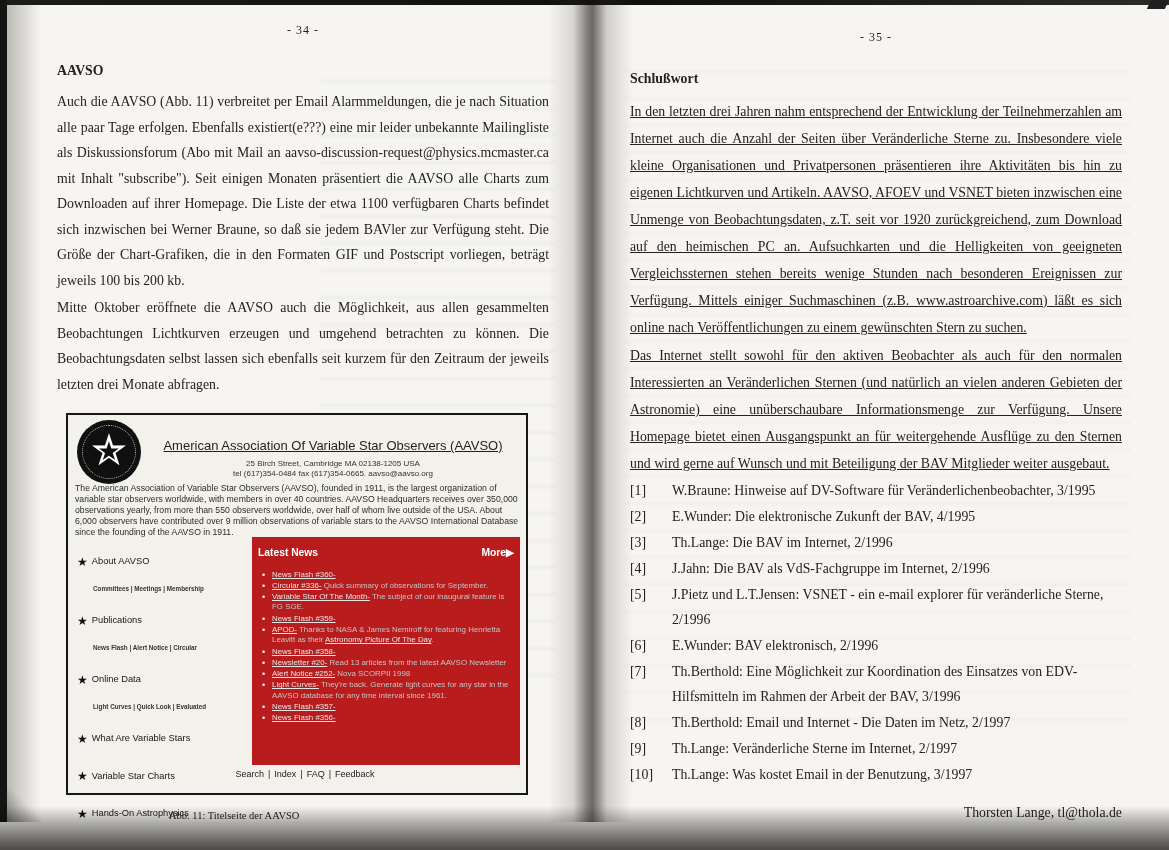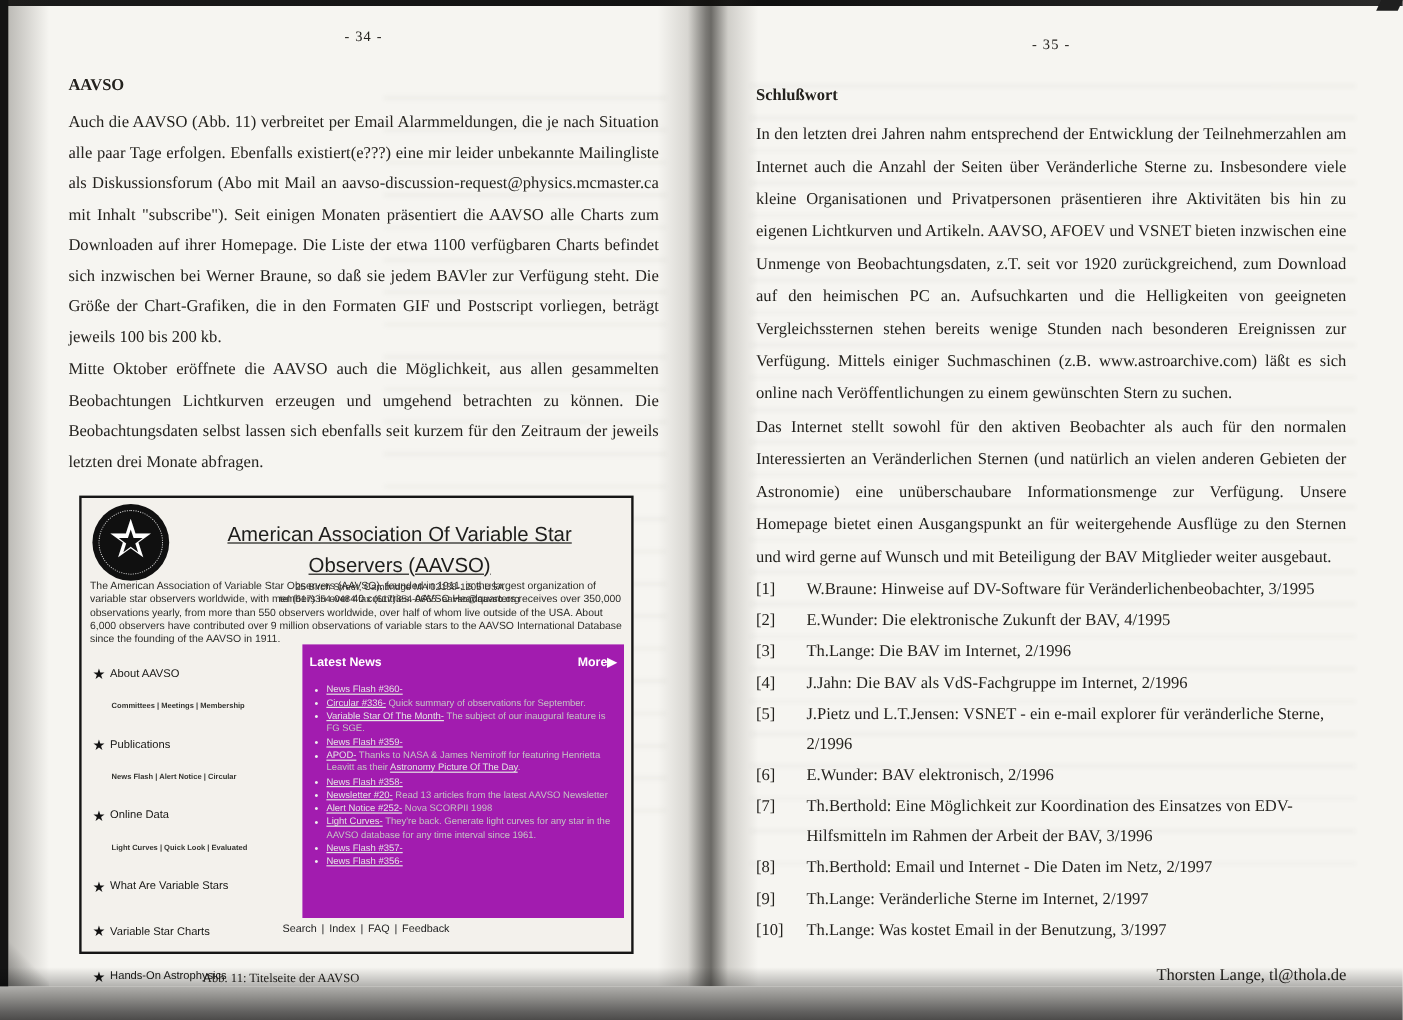--- a/index.html
+++ b/index.html
@@ -31,54 +31,54 @@
   .ghost-left{left:320px;top:80px;width:235px;height:600px;}
   .ghost-right{left:625px;top:70px;width:505px;height:660px;opacity:.45;}
 
   
   .col{position:absolute;font-size:13.8px;line-height:25.5px;}
   .col-34{left:57px;top:18px;width:492px;}
   .col-35{left:630px;top:24px;width:492px;line-height:27px;}
   .pagenum{text-align:center;font-size:12px;letter-spacing:1px;margin:0 0 14px 0;}
   .bhead{font-weight:bold;font-size:13.8px;margin:12px 0 6px 0;}
   .bpara{margin:0 0 2px 0;text-align:justify;}
-  .col-35 .bpara{margin-bottom:1px;}
+  .col-35 .bpara{margin-bottom:1px;text-decoration:underline;}
 
   
   .refs-head{font-weight:bold;margin:16px 0 8px 0;}
   .ref-row{display:flex;line-height:25px;margin:0 0 1px 0;}
   .ref-num{flex:0 0 42px;}
   .ref-text{flex:1;}
   .signature{text-align:right;margin-top:12px;}
 
   
   .figure-box{position:relative;margin:16px 0 0 9px;width:458px;height:378px;
     border:2px solid #161616;background:#f3f1ec;
     font-family:"Liberation Sans", sans-serif;color:#2a2a28;}
   .fig-logo{position:absolute;left:9px;top:5px;width:64px;height:64px;border-radius:50%;
     background:#101010;display:flex;align-items:center;justify-content:center;}
   .fig-logo::before{content:"";position:absolute;left:5px;top:5px;right:5px;bottom:5px;
     border-radius:50%;border:1px dotted rgba(255,255,255,.75);}
   .logo-star-outer{color:#fff;font-size:44px;line-height:1;position:relative;top:-2px;}
   .logo-star-inner{position:absolute;color:#101010;font-size:26px;line-height:1;top:18px;}
   .fig-head{position:absolute;left:80px;right:8px;top:18px;text-align:center;}
-  .fig-title{font-size:17px;text-decoration:underline;color:#1e1e1c;display:inline-block;}
+  .fig-title{font-size:13px;text-decoration:underline;color:#1e1e1c;display:inline-block;}
   .fig-addr{font-size:8px;line-height:10px;color:#33332f;}
   .fig-intro{position:absolute;left:7px;right:7px;top:68px;margin:0;
     font-size:8.7px;line-height:11px;text-align:left;color:#2c2c28;}
   .fig-nav{position:absolute;left:9px;top:134px;width:172px;}
   .nav-item{margin-bottom:7px;cursor:pointer;}
   .nav-main{display:flex;align-items:center;gap:4px;}
   .nav-star{font-size:12px;line-height:12px;color:#111;}
   .nav-label{font-size:9.3px;font-weight:normal;color:#161614;}
   .nav-sub{font-size:6.3px;font-weight:bold;color:#343430;margin:1px 0 0 16px;}
   .nav-item.nosub{margin-bottom:12px;}
 
   .news-panel{position:absolute;left:184px;top:122px;width:268px;height:228px;
-    background:#a21caf;color:#d6d6d6;box-sizing:border-box;padding:3px 6px;}
+    background:#b91c1c;color:#d6d6d6;box-sizing:border-box;padding:3px 6px;}
   .news-header{display:flex;justify-content:space-between;align-items:center;
     font-size:10.3px;font-weight:bold;color:#fff;margin-bottom:4px;}
   .news-more{cursor:pointer;}
   .news-list{list-style:none;margin:0;padding:0 0 0 14px;font-size:7.9px;line-height:10.3px;}
   .news-list li{position:relative;margin-bottom:1px;}
   .news-list li::before{content:"\2022";position:absolute;left:-10px;color:#eee;font-size:9px;}
   .news-link{text-decoration:underline;color:#e4e4e4;cursor:pointer;}
   .news-rest{color:#c4c4c4;}
   .fig-footer{position:absolute;left:16px;right:0;bottom:6px;text-align:center;
     font-size:9px;color:#222;}

